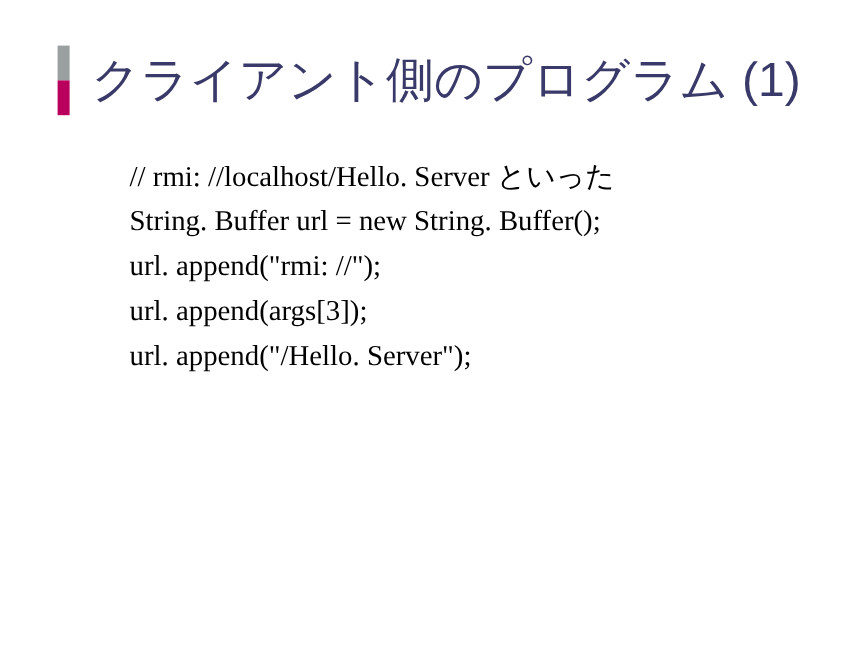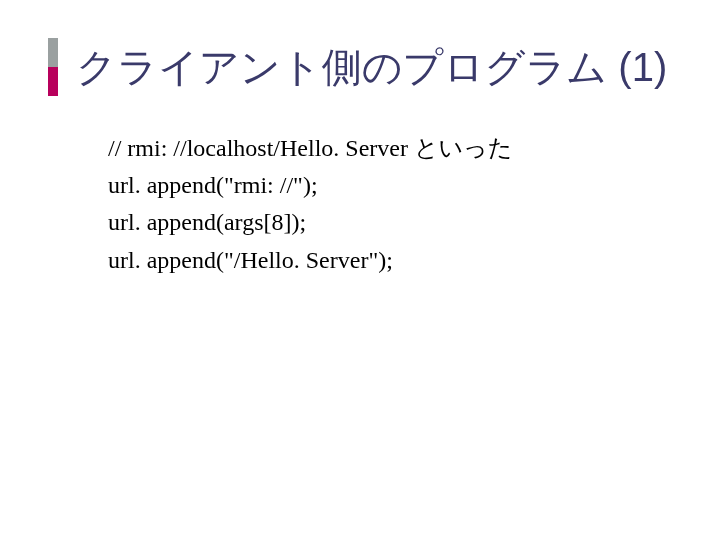--- a/index.html
+++ b/index.html
@@ -68,17 +68,18 @@
 <div class="slide">
   <div class="title-row">
     <div class="accent">
       <div class="top"></div>
       <div class="bot"></div>
     </div>
     <div class="title">クライアント側のプログラム (1)</div>
   </div>
   <div class="body">
     <div class="line">// rmi: //localhost/Hello. Server といった</div>
+    <div class="line">String. Buffer url = new String. Buffer();</div>
     <div class="line">url. append("rmi: //");</div>
-    <div class="line">url. append(args[8]);</div>
+    <div class="line">url. append(args[3]);</div>
     <div class="line">url. append("/Hello. Server");</div>
   </div>
 </div>
 
 </body></html>

